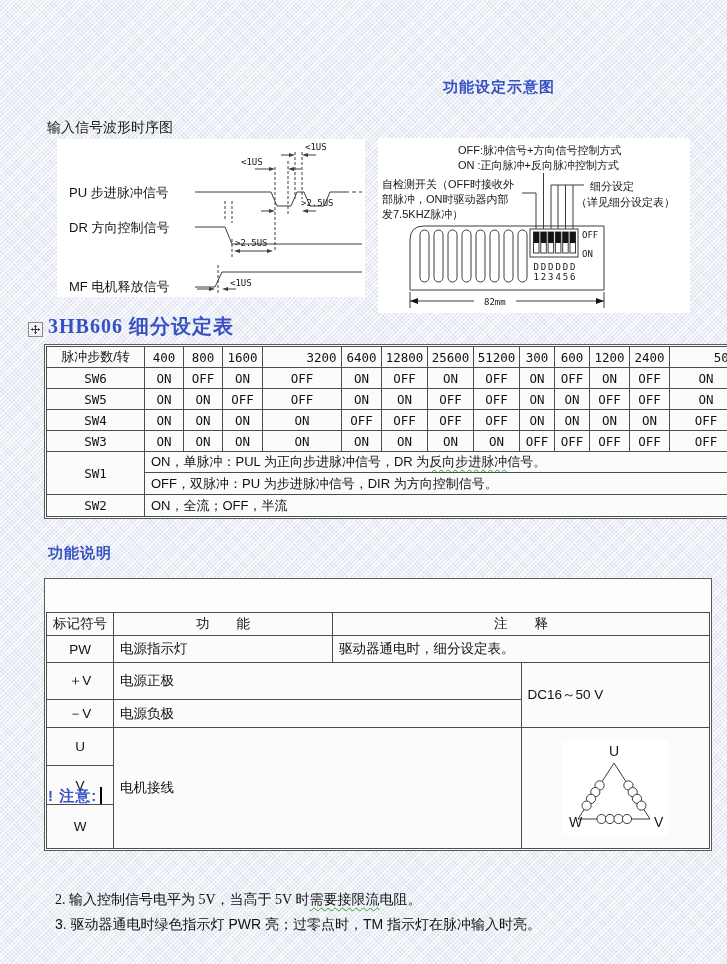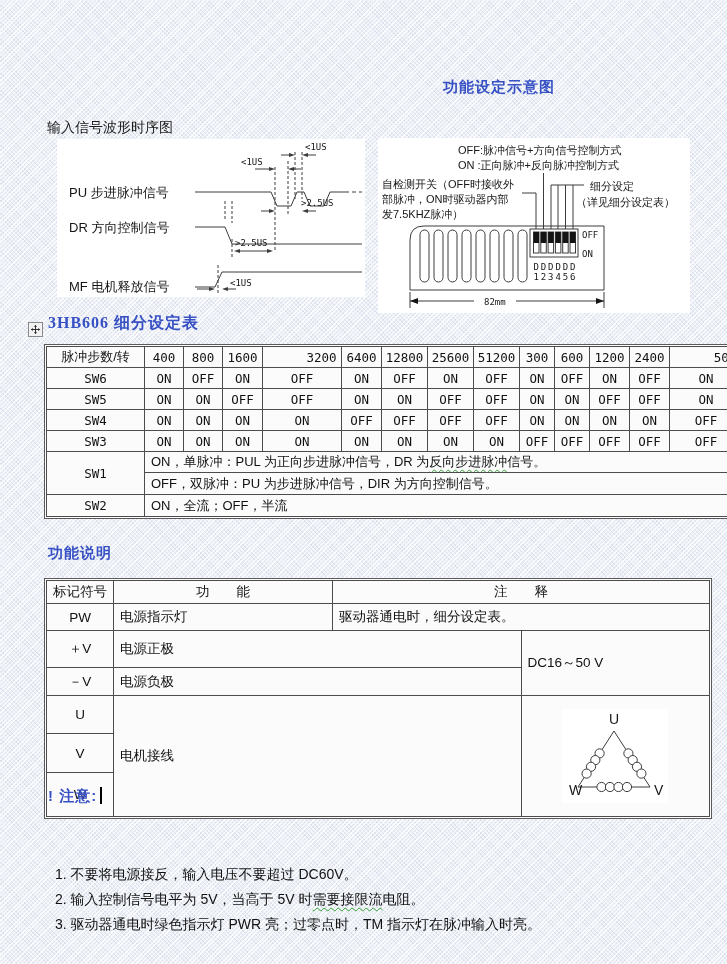--- a/index.html
+++ b/index.html
@@ -169,21 +169,21 @@
           <text x="180.1" y="142" text-anchor="middle" class="ann">4</text>
           <text x="187.4" y="132" text-anchor="middle" class="ann">D</text>
           <text x="187.4" y="142" text-anchor="middle" class="ann">5</text>
           <text x="194.7" y="132" text-anchor="middle" class="ann">D</text>
           <text x="194.7" y="142" text-anchor="middle" class="ann">6</text>
         </g>
       <text class="ann" x="106" y="167">82mm</text>
     </svg>
   </div>
 
-  <div class="blue-h" style="left:48px;top:313px;font-family:'Liberation Serif','DejaVu Serif',serif;font-size:16px;">3HB606 细分设定表</div>
+  <div class="blue-h" style="left:48px;top:313px;font-family:'Liberation Serif','DejaVu Serif',serif;font-size:20px;">3HB606 细分设定表</div>
 
   <div id="move-handle">
     <svg width="9" height="9" viewBox="0 0 9 9">
         <g stroke="#333" stroke-width="1">
           <path d="M4.5,0 V9 M0,4.5 H9"></path>
         </g>
         <g fill="#333">
           <polygon points="4.5,0 3,2 6,2"></polygon>
           <polygon points="4.5,9 3,7 6,7"></polygon>
           <polygon points="0,4.5 2,3 2,6"></polygon>
@@ -300,21 +300,21 @@
           <td>SW2</td>
           <td colspan="16" class="cjk left" style="height:21px;">ON，全流；OFF，半流</td>
         </tr>
       </tbody>
     </table>
   </div>
 
   <div class="blue-h" style="left:48px;top:544px;">功能说明</div>
 
   <div class="tbl-wrap" style="left:44px;top:578px;">
-    <table id="fn-tbl" style="width:648px;">
+    <table id="fn-tbl" style="width:648px;margin-top:32px;">
       <tbody>
           <tr>
         <td style="width:62px;height:22px;">标记符号</td>
         <td style="width:214px;">功　　能</td>
         <td colspan="2" style="width:372px;">注　　释</td>
       </tr>
       <tr>
         <td style="height:26px;">PW</td>
         <td class="left">电源指示灯</td>
         <td colspan="2" class="left">驱动器通电时，细分设定表。</td>
@@ -363,19 +363,18 @@
         <td style="height:43px;">W</td>
       </tr>
     </tbody>
       </table>
   </div>
 
   <div class="blue-h" style="left:48px;top:787px;">
     <span>! 注意:</span><span id="caret"></span>
   </div>
 
-  <div class="note-line" style="top:866px;">1. 不要将电源接反，输入电压不要超过 DC60V。</div>
-  <div class="note-line" style="top:891px;">
+  <div class="note-line" style="top:891px;font-family:Liberation Serif, serif;">
     <span>2. 输入控制信号电平为 5V，当高于 5V 时</span><span class="squig">需要接限流</span><span>电阻。</span>
   </div>
   <div class="note-line" style="top:916px;">3. 驱动器通电时绿色指示灯 PWR 亮；过零点时，TM 指示灯在脉冲输入时亮。</div>
 
 </div>
 
 </body></html>

